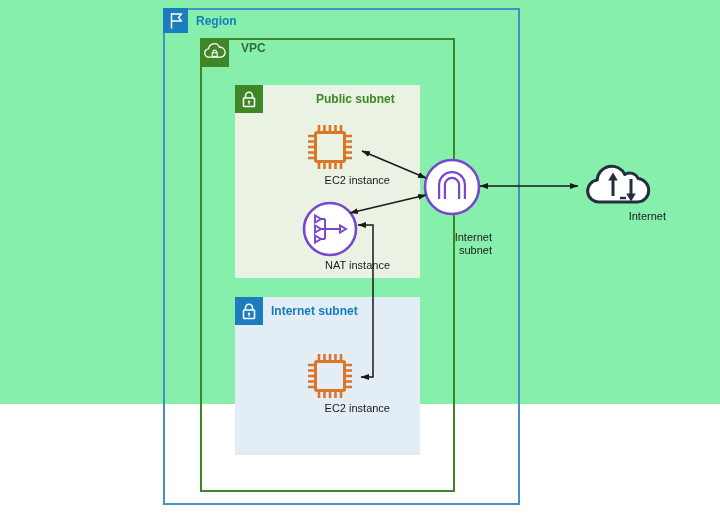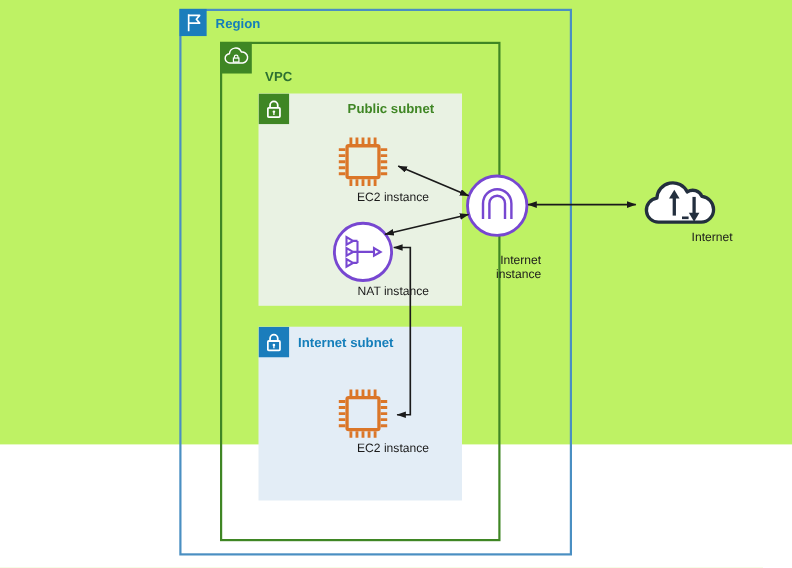--- a/index.html
+++ b/index.html
@@ -1,34 +1,34 @@
 <!DOCTYPE html>
 <html><head>
 <meta charset="utf-8">
 <style>
   html,body{margin:0;padding:0;background:#ffffff;}
   body{width:720px;height:516px;font-family:"Liberation Sans",sans-serif;position:relative;overflow:hidden;}
-  .canvas{position:absolute;left:0;top:0;width:720px;height:404px;background:#bef264;}
+  .canvas{position:absolute;left:0;top:0;width:720px;height:404px;background:#86efac;}
 
   .group{position:absolute;box-sizing:border-box;background:transparent;}
   .region-box{left:163px;top:8px;width:357px;height:497px;border:2px solid #4a8fc2;}
   .vpc-box{left:200px;top:38px;width:255px;height:454px;border:2px solid #3f8624;}
   .subnet{position:absolute;box-sizing:border-box;}
   .public-subnet{left:235px;top:85px;width:185px;height:193px;background:#e9f2e3;}
   .private-subnet{left:235px;top:297px;width:185px;height:158px;background:#e3edf6;}
 
   .corner-icon{position:absolute;display:block;}
   .flag-icon{left:163px;top:8px;}
   .vpc-icon{left:200px;top:38px;}
   .pub-lock{left:235px;top:85px;}
   .priv-lock{left:235px;top:297px;}
 
   .grp-label{position:absolute;font-size:12px;font-weight:700;white-space:nowrap;}
   .region-label{left:196px;top:14px;color:#147eba;}
-  .vpc-label{left:241px;top:63px;color:#2d7031;}
+  .vpc-label{left:241px;top:41px;color:#2d7031;}
   .pub-label{left:271px;top:92px;color:#3f8624;padding-left:45px;}
   .priv-label{left:271px;top:304px;color:#147eba;}
 
   .node-label{position:absolute;font-size:11px;color:#1b1b1b;text-align:right;white-space:nowrap;}
   .lbl-ec2-pub{left:270px;top:174px;width:120px;}
   .lbl-nat{left:270px;top:259px;width:120px;}
   .lbl-ec2-priv{left:270px;top:402px;width:120px;}
   .lbl-igw{left:412px;top:231px;width:80px;line-height:13px;}
   .lbl-internet{left:578px;top:210px;width:88px;}
 
@@ -73,21 +73,21 @@
     <circle cx="14" cy="16.6" r="1.2" fill="#ffffff"></circle>
     <path d="M14 17.5 V19.5" stroke="#ffffff" stroke-width="1.2"></path>
   </svg>
   <div class="grp-label priv-label">Internet subnet</div>
 
   <div class="node-label lbl-ec2-pub">EC2 instance</div>
   <div class="node-label lbl-nat">NAT instance</div>
   <div class="node-label lbl-ec2-priv">EC2 instance</div>
   <div class="node-label lbl-igw">
     <div>Internet</div>
-    <div>instance</div>
+    <div>subnet</div>
   </div>
   <div class="node-label lbl-internet">Internet</div>
 
   <svg class="overlay" viewBox="0 0 720 516">
     <defs>
       <marker id="ah" markerWidth="9" markerHeight="7" refX="8" refY="3" orient="auto-start-reverse" markerUnits="userSpaceOnUse">
         <path d="M0 0 L8.5 3 L0 6 Z" fill="#1a1a1a"></path>
       </marker>
     </defs>
 

